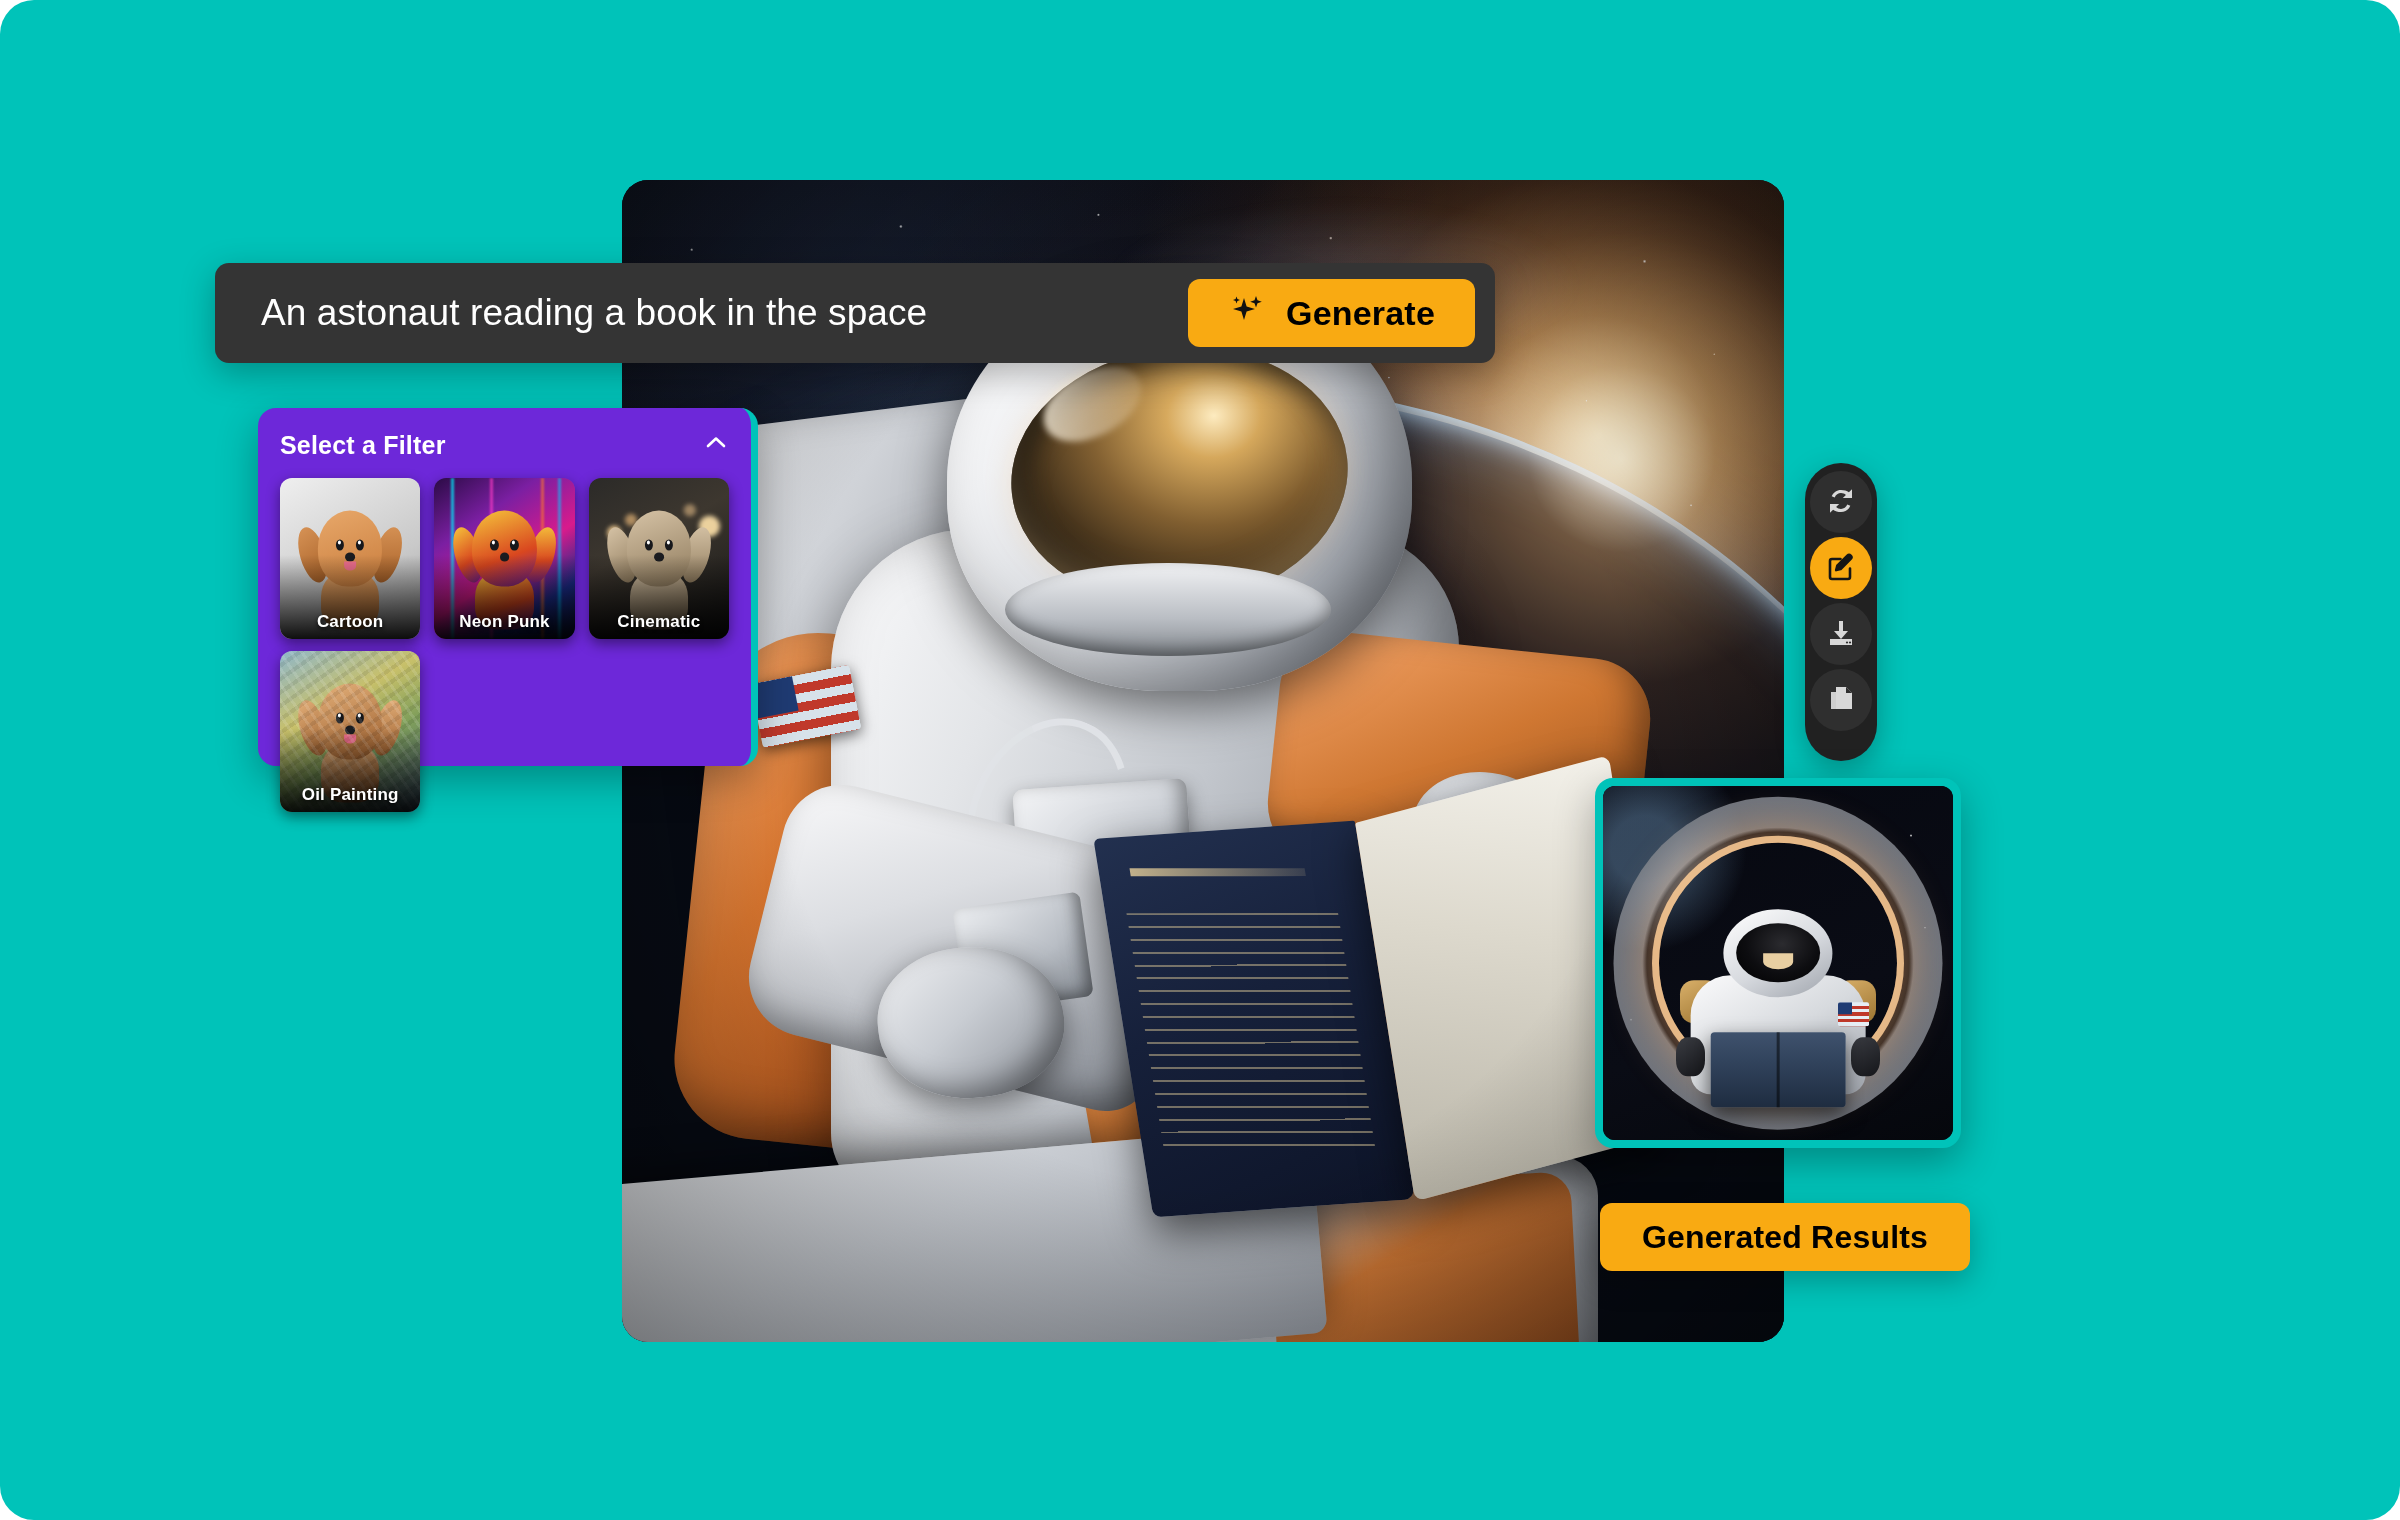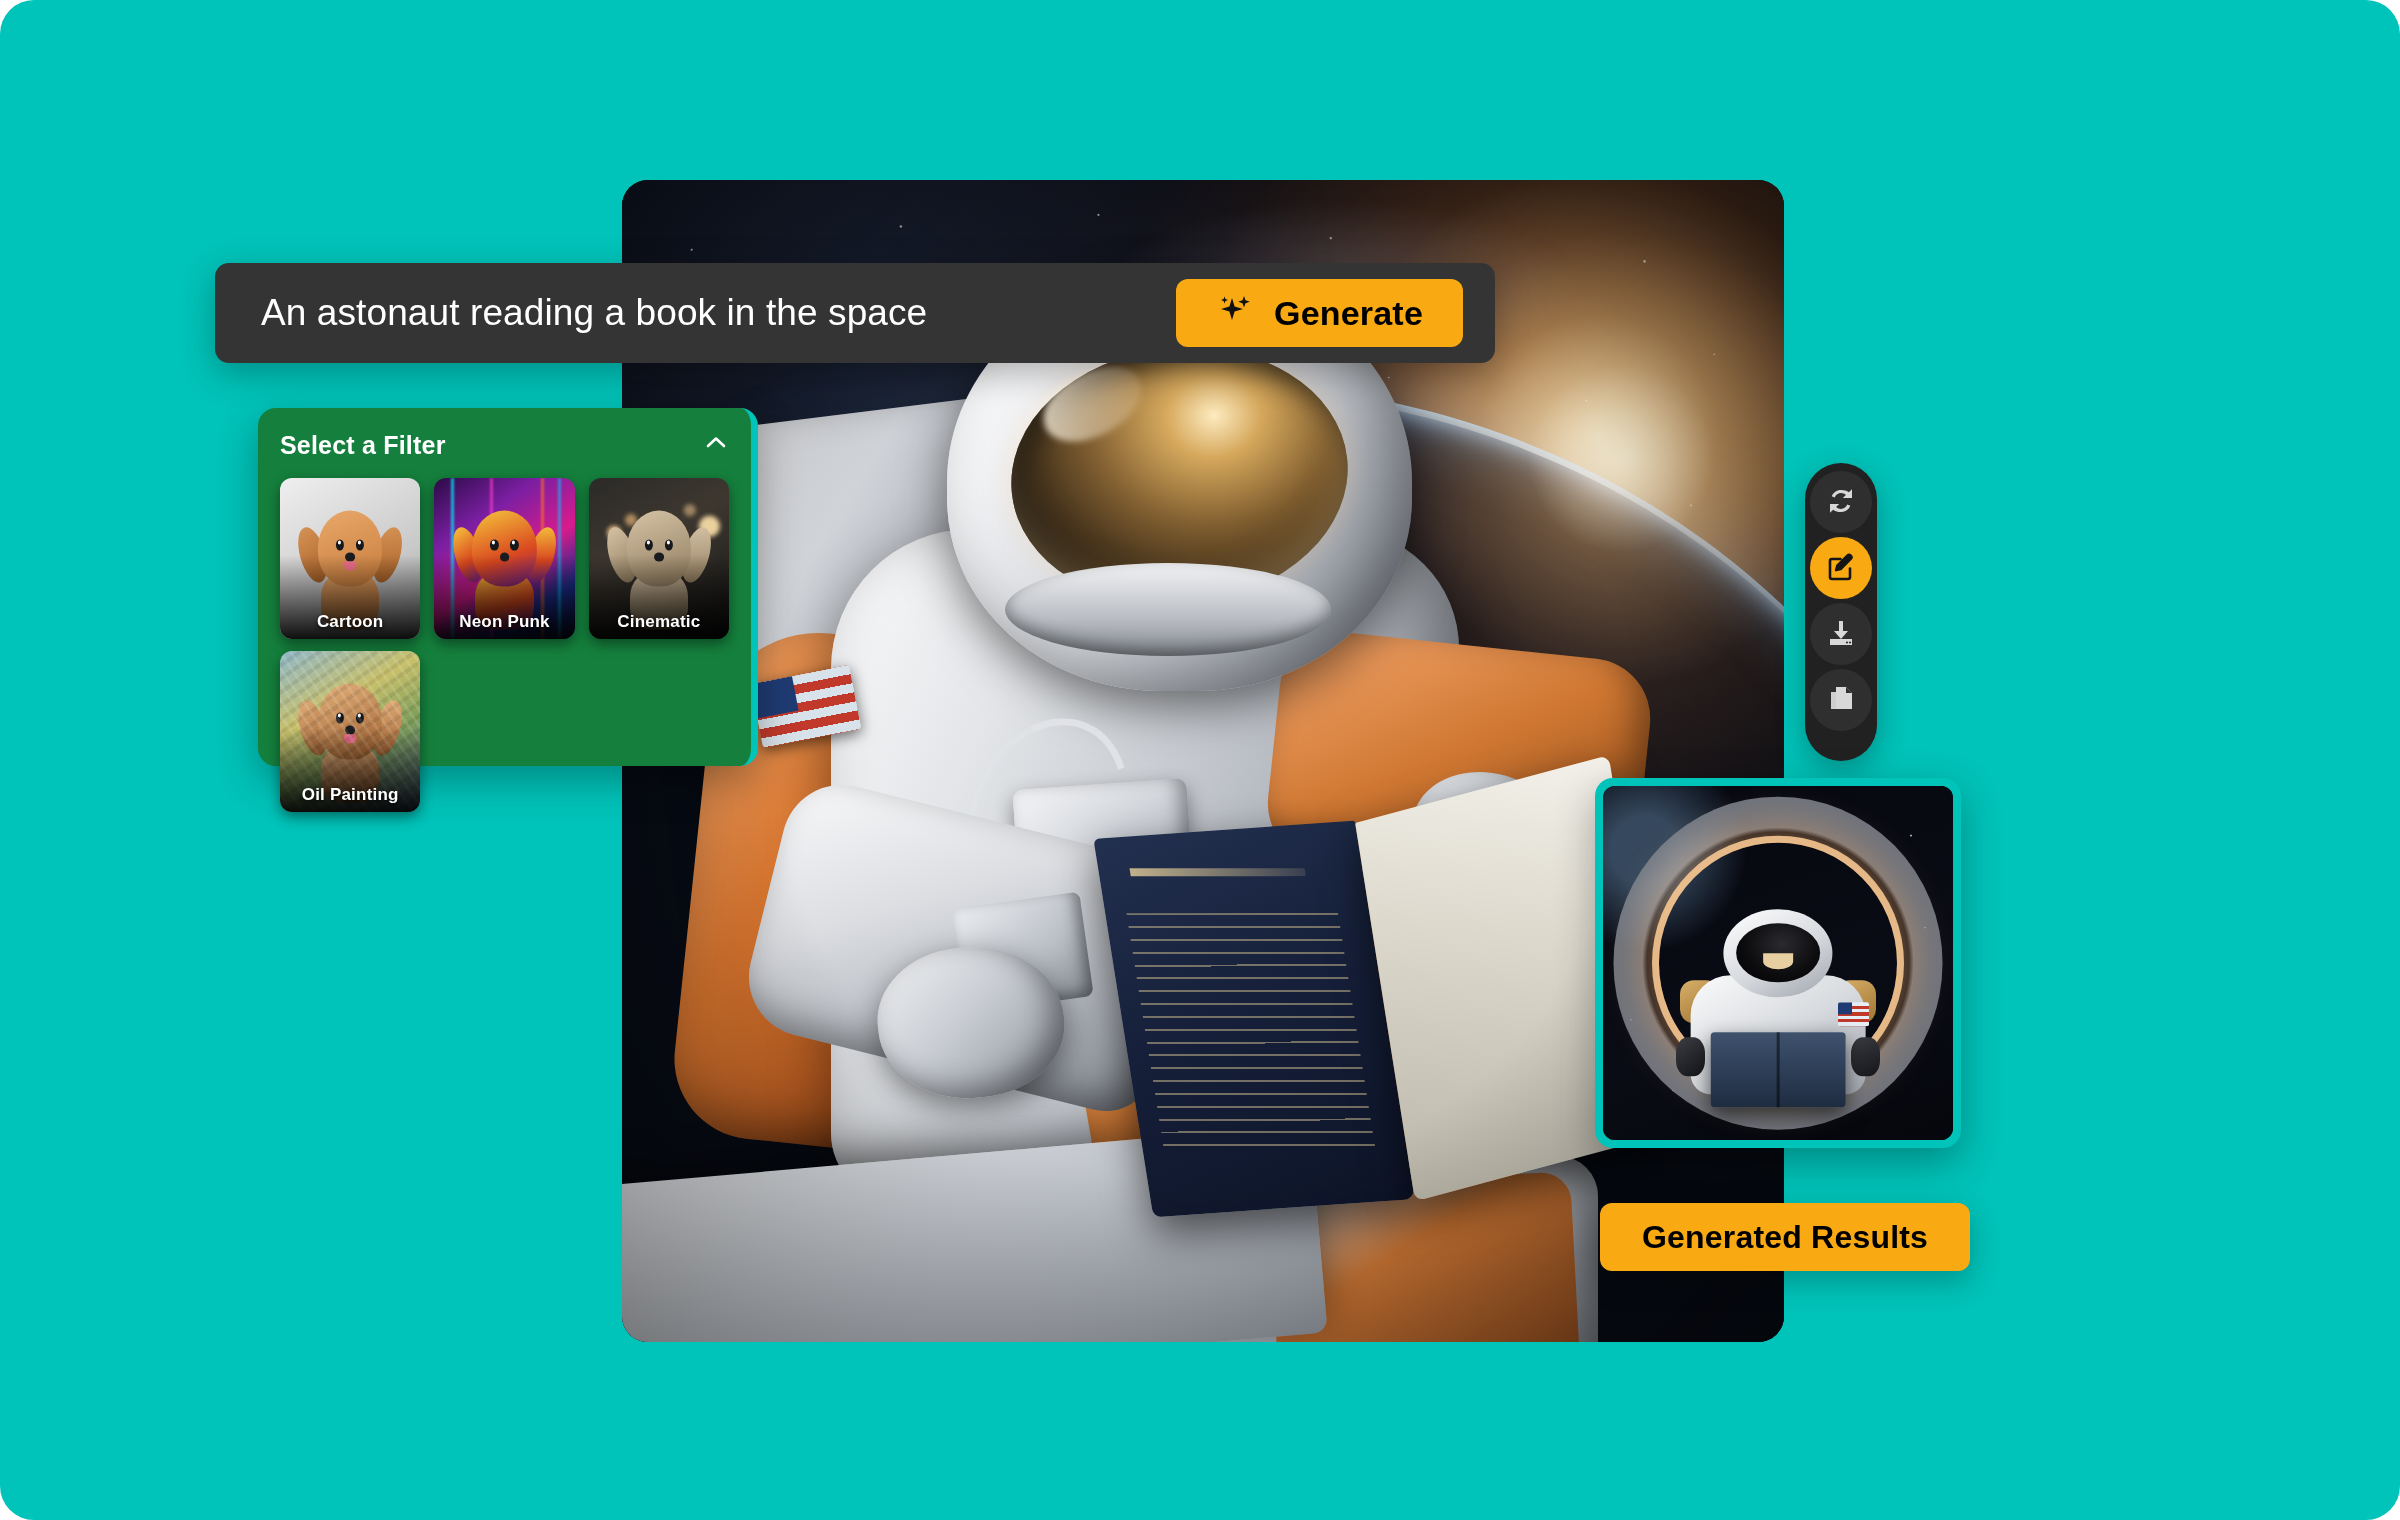--- a/index.html
+++ b/index.html
@@ -255,41 +255,41 @@
   }
   .vignette{
     background:radial-gradient(ellipse at 50% 48%, rgba(0,0,0,0) 52%, rgba(0,0,0,.42) 100%);
   }
 
   
   #prompt-bar{
     position:absolute;left:215px;top:263px;width:1280px;height:100px;
     background:#343434;border-radius:14px;
     display:flex;align-items:center;justify-content:space-between;
-    padding:0 16px 0 44px;box-sizing:border-box;
+    padding:0 4px 0 44px;box-sizing:border-box;
     box-shadow:0 10px 34px rgba(0,0,0,.28);
   }
   #prompt-text{
     color:#ffffff;font-size:37px;letter-spacing:.1px;white-space:nowrap;
     background:transparent;border:0;outline:none;font-family:"Liberation Sans",sans-serif;
     width:840px;
   }
   #generate-button{
     display:flex;align-items:center;gap:20px;
     background:#f9aa12;color:#000;border:0;border-radius:12px;
     height:68px;padding:0 40px;margin-right:16px;cursor:pointer;
     font-size:34px;font-weight:bold;font-family:"Liberation Sans",sans-serif;
     letter-spacing:.2px;
   }
   .spark{display:block;}
 
   
   #filter-panel{
     position:absolute;left:258px;top:408px;width:500px;height:358px;
-    background:#15803d;border-radius:18px;
+    background:#6d28d9;border-radius:18px;
     border-right:7px solid #00c3b9;
     box-sizing:border-box;
     box-shadow:0 14px 40px rgba(0,0,0,.3);
     padding:16px 22px 0 22px;
   }
   #filter-header{
     display:flex;align-items:center;justify-content:space-between;
     height:42px;
   }
   #filter-title{color:#fff;font-size:25px;font-weight:bold;letter-spacing:.2px;}

